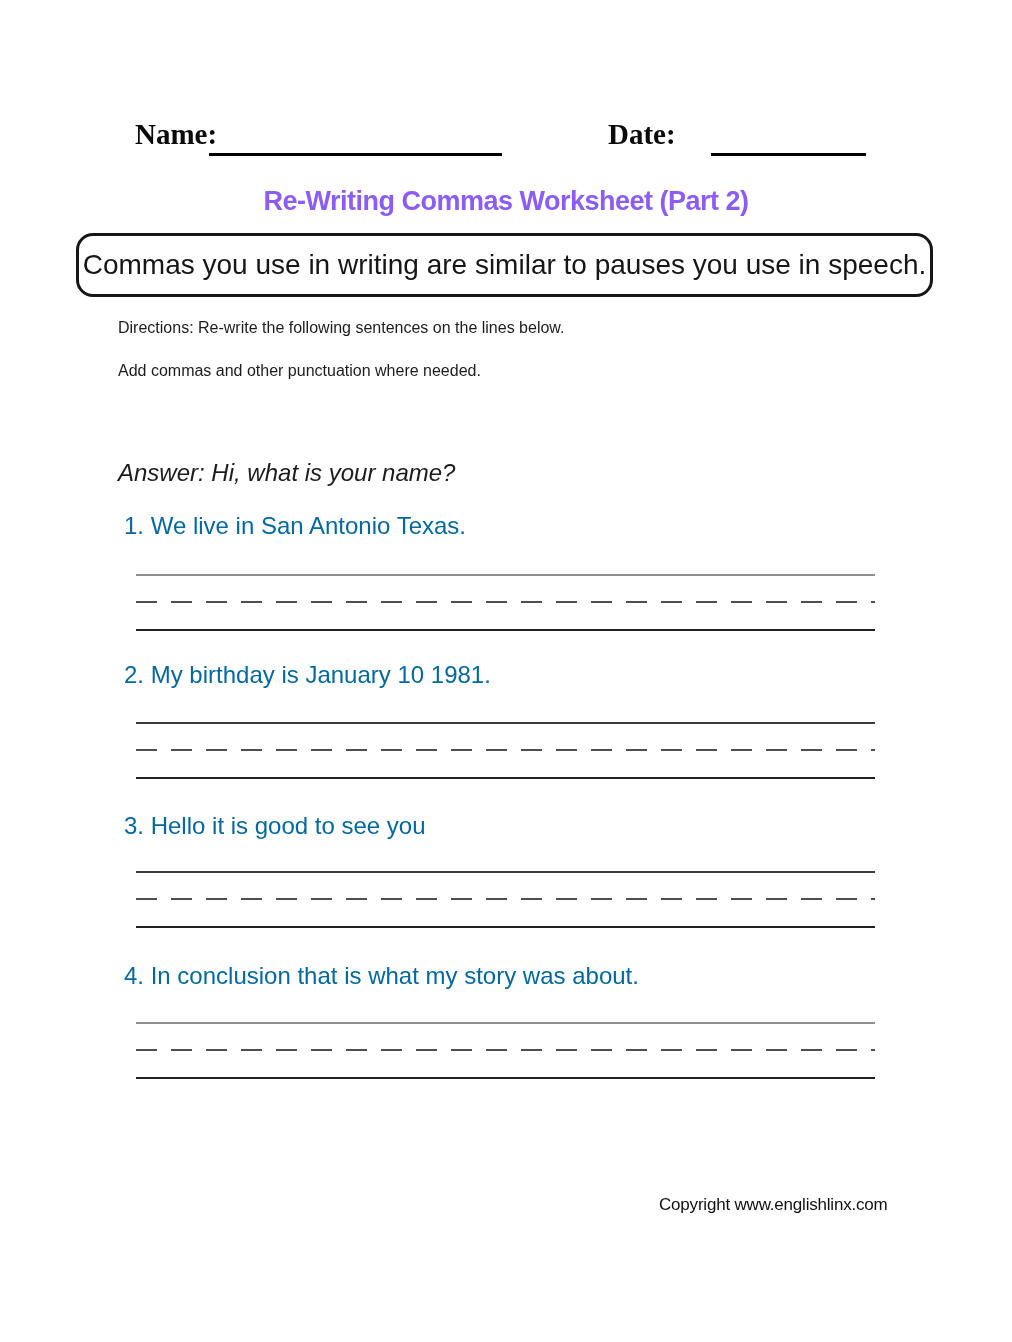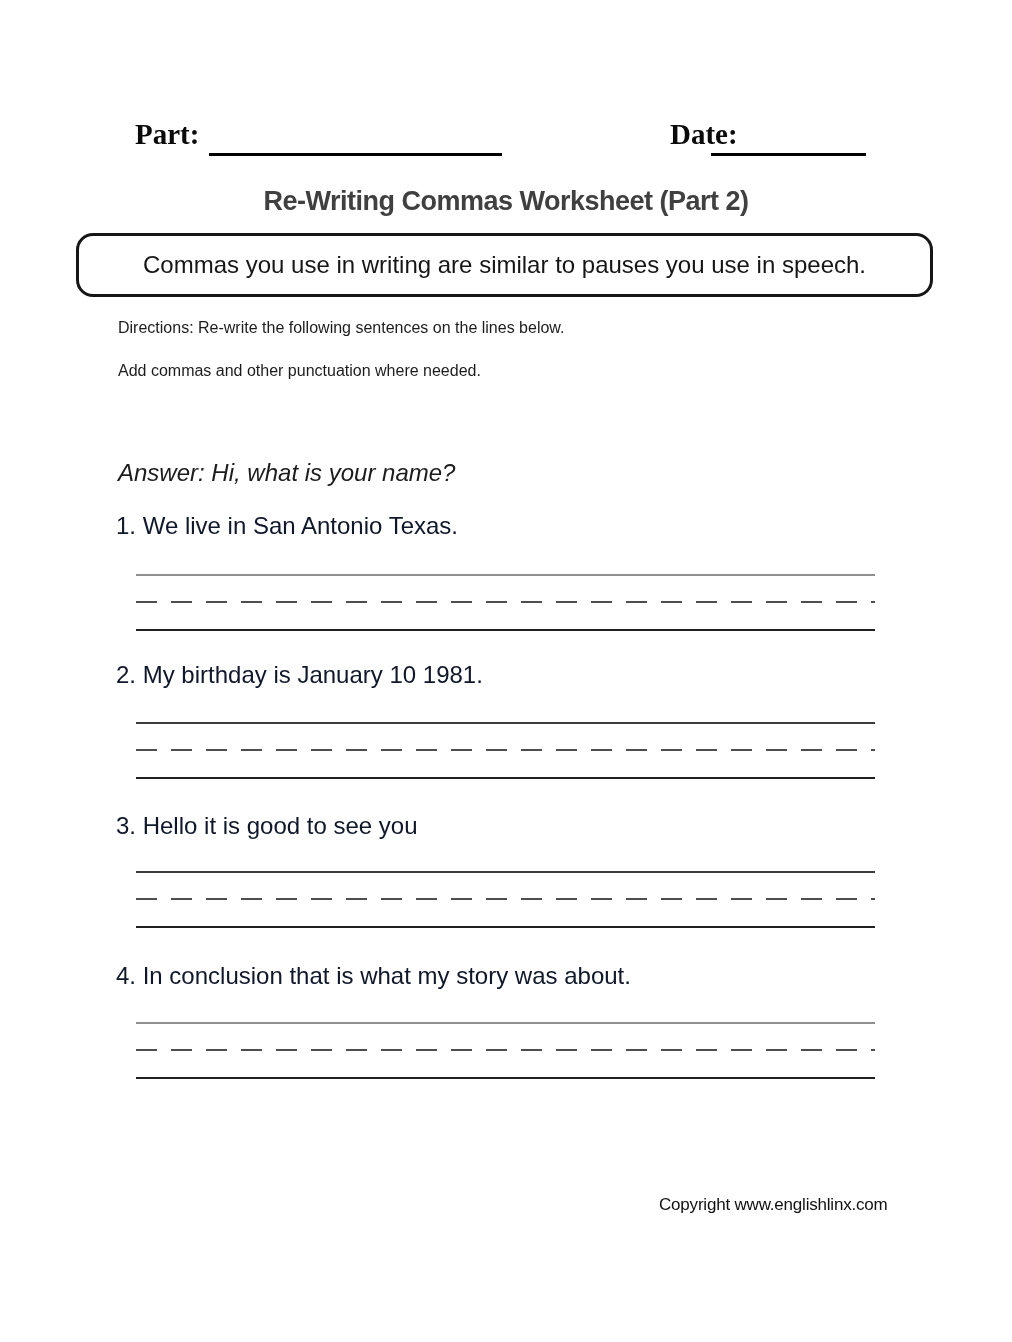--- a/index.html
+++ b/index.html
@@ -20,58 +20,58 @@
   
   .hdr-label {
     position: absolute;
     font-family: "Liberation Serif", "DejaVu Serif", serif;
     font-weight: bold;
     font-size: 29px;
     color: #0a0a0a;
     top: 118px;
   }
   .name-label { left: 135px; }
-  .date-label { left: 670px; }
+  .date-label { left: 608px; }
   .blank-line {
     position: absolute;
     top: 120px;
     height: 33px;
     border-bottom: 3px solid #000000;
   }
   .name-line { left: 209px; width: 293px; }
   .date-line { left: 711px; width: 155px; }
 
   
   .title {
     position: absolute;
     top: 186px;
     left: 0;
     width: 100%;
     margin: 0;
     text-align: center;
     font-size: 27px;
     font-weight: bold;
     letter-spacing: -0.5px;
-    color: #404040;
+    color: #8b5cf6;
   }
 
   
   .callout {
     position: absolute;
     box-sizing: border-box;
     left: 76px;
     top: 233px;
     width: 857px;
     height: 64px;
     border: 3px solid #161616;
     border-radius: 17px;
     display: flex;
     align-items: center;
     justify-content: center;
-    font-size: 24px;
+    font-size: 28px;
     color: #161616;
     white-space: nowrap;
   }
 
   
   .directions {
     position: absolute;
     left: 118px;
     top: 306px;
     margin: 0;
@@ -86,24 +86,24 @@
     margin: 0;
     font-size: 24px;
     line-height: 42px;
     font-style: italic;
     color: #1c1c1c;
   }
 
   
   .question {
     position: absolute;
-    left: 116px;
+    left: 124px;
     margin: 0;
     font-size: 24px;
-    color: #0f172a;
+    color: #0369a1;
     white-space: nowrap;
   }
   .q1 { top: 512px; }
   .q2 { top: 661px; text-align: right; }
   .q3 { top: 812px; text-align: right; }
   .q4 { top: 962px; }
 
   
   .lines {
     position: absolute;
@@ -140,21 +140,21 @@
     letter-spacing: -0.2px;
     color: #111111;
     text-align: right;
   }
 </style>
 </head>
 <body>
 
 <div class="page">
 
-  <span class="hdr-label name-label">Part:</span>
+  <span class="hdr-label name-label">Name:</span>
   <span class="blank-line name-line"></span>
   <span class="hdr-label date-label">Date:</span>
   <span class="blank-line date-line"></span>
 
   <h1 class="title">Re-Writing Commas Worksheet (Part 2)</h1>
 
   <div class="callout">
     <span>Commas you use in writing are similar to pauses you use in speech.</span>
   </div>
 

